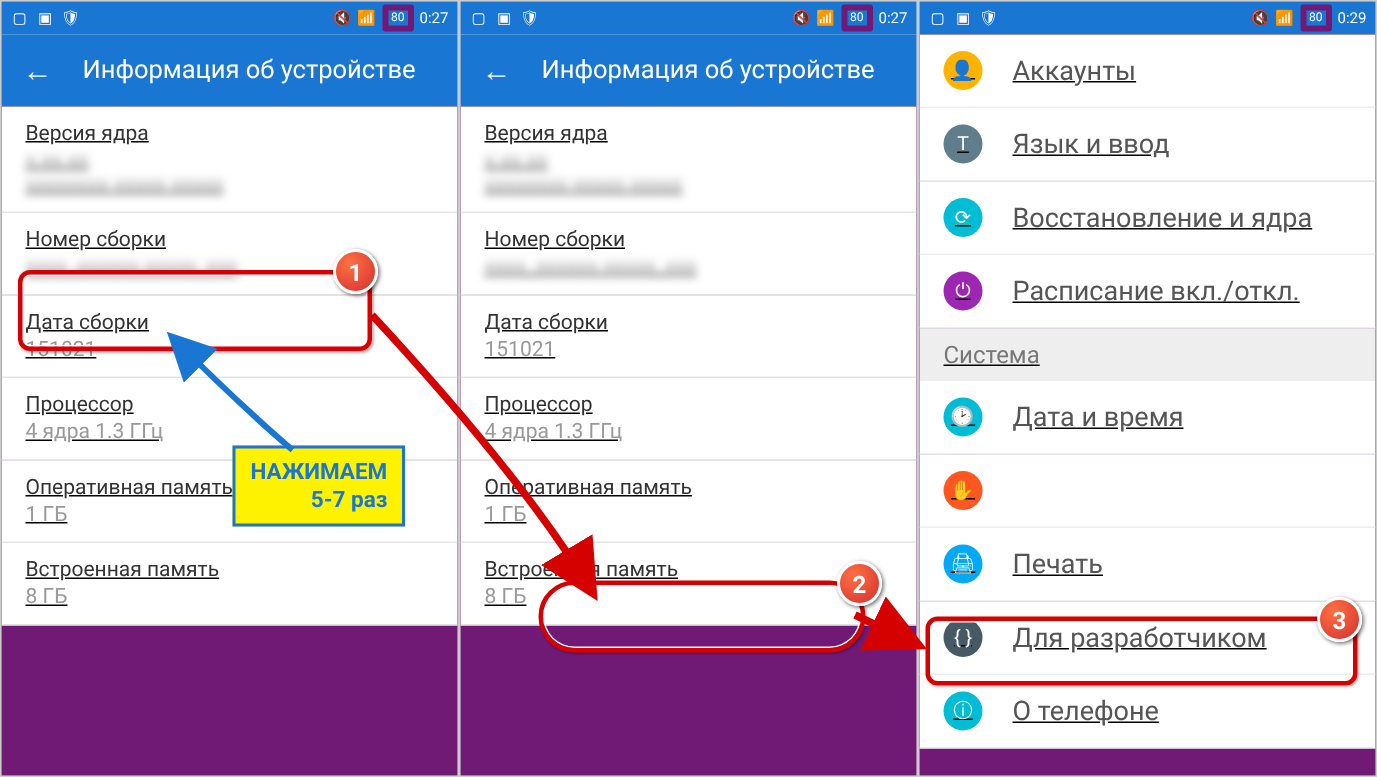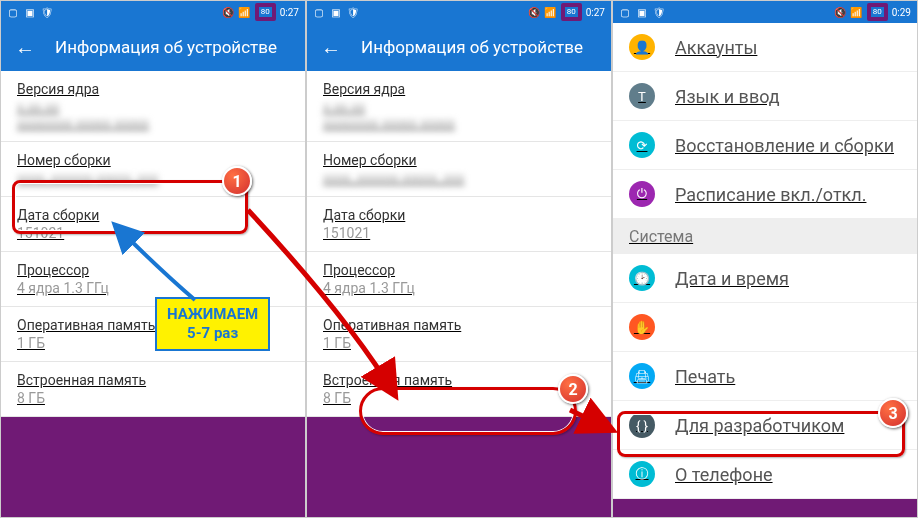--- a/index.html
+++ b/index.html
@@ -141,21 +141,21 @@
     z-index: 30;
   }
   .callout {
     position: absolute;
     background: #fff200;
     border: 2px solid #1976d2;
     color: #1976d2;
     font-weight: bold;
     font-size: 15px;
     padding: 6px 10px;
-    text-align: center;
+    text-align: right;
     line-height: 1.25;
     pointer-events: none;
     z-index: 20;
   }
   .overlay-svg {
     position: absolute;
     top: 0; left: 0;
     width: 918px;
     height: 518px;
     pointer-events: none;
@@ -275,21 +275,21 @@
     <div class="set-row">
       <span class="set-icon" style="background:#ffb300">👤</span>
       <span class="set-label">Аккаунты</span>
     </div>
     <div class="set-row">
       <span class="set-icon" style="background:#607d8b">T</span>
       <span class="set-label">Язык и ввод</span>
     </div>
     <div class="set-row">
       <span class="set-icon" style="background:#00bcd4">⟳</span>
-      <span class="set-label">Восстановление и сборки</span>
+      <span class="set-label">Восстановление и ядра</span>
     </div>
     <div class="set-row">
       <span class="set-icon" style="background:#9c27b0">⏻</span>
       <span class="set-label">Расписание вкл./откл.</span>
     </div>
     <div class="section-header">Система</div>
     <div class="set-row">
       <span class="set-icon" style="background:#00bcd4">🕑</span>
       <span class="set-label">Дата и время</span>
     </div>

